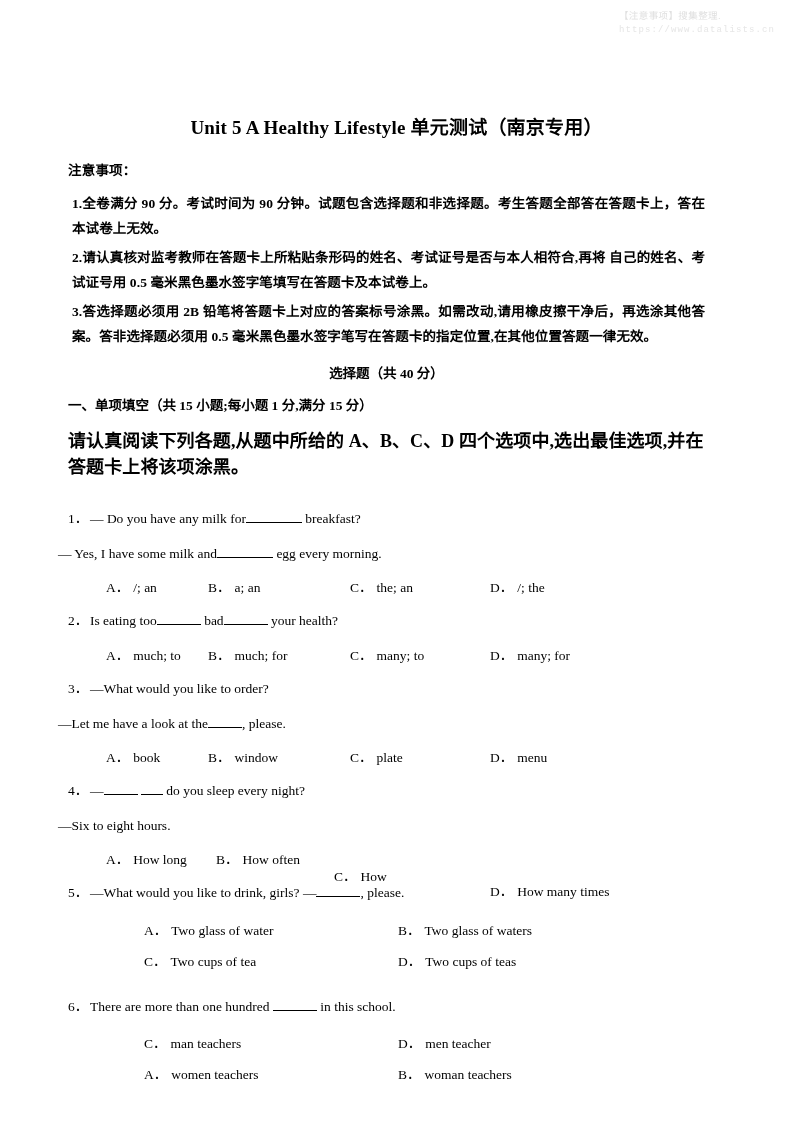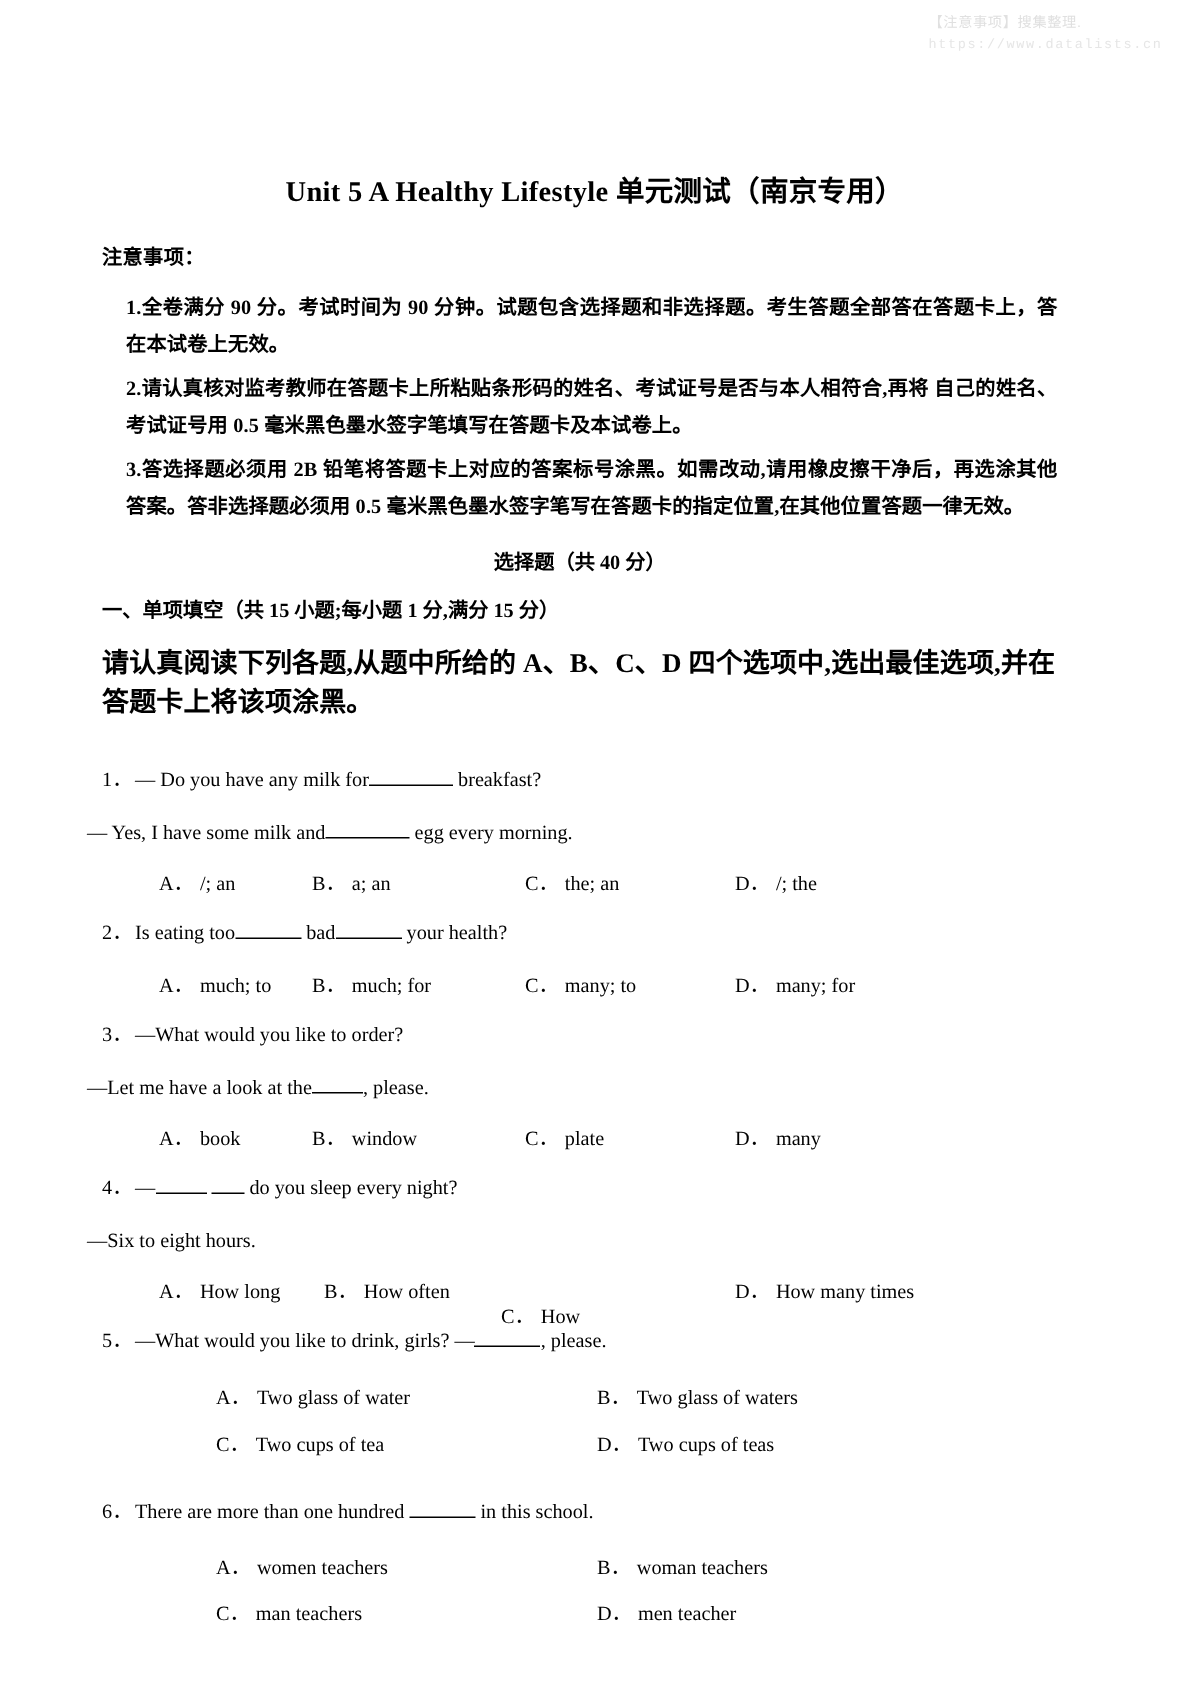--- a/index.html
+++ b/index.html
@@ -73,21 +73,21 @@
   .notice-head {
     font-weight: bold;
     font-size: 13.5px;
     margin: 0 0 13px 0;
     letter-spacing: 0.2px;
   }
   .notice-item {
     font-weight: bold;
     font-size: 13.5px;
     line-height: 1.82;
-    margin: 0 0 5px 16px;
+    margin: 0 0 5px 4px;
     text-align: justify;
     letter-spacing: 0.1px;
   }
 
   .section-center {
     text-align: center;
     font-weight: bold;
     font-size: 13.5px;
     margin: 13px 0 12px 0;
   }
@@ -144,21 +144,21 @@
   }
   
   .opts.cols4 .opt-0 { left: 38px; }
   .opts.cols4 .opt-1 { left: 140px; }
   .opts.cols4 .opt-2 { left: 282px; }
   .opts.cols4 .opt-3 { left: 422px; }
   
   .opts.cols4w .opt-0 { left: 38px; }
   .opts.cols4w .opt-1 { left: 148px; }
   .opts.cols4w .opt-2 { left: 266px; margin-top: 17px; }
-  .opts.cols4w .opt-3 { left: 422px; }
+  .opts.cols4w .opt-3 { left: 422px; margin-top: 32px; }
 
   
   .opts2 {
     margin: 0 0 17px 0;
     padding-left: 38px;
     font-size: 13.5px;
   }
   .opts2 .row {
     position: relative;
     height: 31px;
@@ -222,21 +222,21 @@
       <p class="q-stem">
         <span class="q-num">3．</span><span>—What would you like to order?</span>
       </p>
       <p class="q-stem cont">
         <span>—Let me have a look at the</span><span class="blank w-short"></span><span>, please.</span>
       </p>
       <div class="opts cols4">
         <span class="opt opt-0"><span class="opt-label">A．</span><span>book</span></span>
         <span class="opt opt-1"><span class="opt-label">B．</span><span>window</span></span>
         <span class="opt opt-2"><span class="opt-label">C．</span><span>plate</span></span>
-        <span class="opt opt-3"><span class="opt-label">D．</span><span>many</span></span>
+        <span class="opt opt-3"><span class="opt-label">D．</span><span>menu</span></span>
       </div>
     </div>
 
     <div class="q-block">
       <p class="q-stem">
         <span class="q-num">4．</span><span>—</span><span class="blank w-short"></span> <span class="blank w-tiny"></span> <span>do you sleep every night?</span>
       </p>
       <p class="q-stem cont">
         <span>—Six to eight hours.</span>
       </p>
@@ -263,25 +263,25 @@
         </div>
       </div>
     </div>
 
     <div class="q-block">
       <p class="q-stem">
         <span class="q-num">6．</span><span>There are more than one hundred</span> <span class="blank w-mid"></span> <span>in this school.</span>
       </p>
       <div class="opts2">
         <div class="row">
+          <span class="opt-l"><span class="opt-label">C．</span><span>man teachers</span></span>
+          <span class="opt-r"><span class="opt-label">D．</span><span>men teacher</span></span>
+        </div>
+        <div class="row">
           <span class="opt-l"><span class="opt-label">A．</span><span>women teachers</span></span>
           <span class="opt-r"><span class="opt-label">B．</span><span>woman teachers</span></span>
         </div>
-        <div class="row">
-          <span class="opt-l"><span class="opt-label">C．</span><span>man teachers</span></span>
-          <span class="opt-r"><span class="opt-label">D．</span><span>men teacher</span></span>
-        </div>
       </div>
     </div>
 
 
   </div>
 </div>
 
 </body></html>

